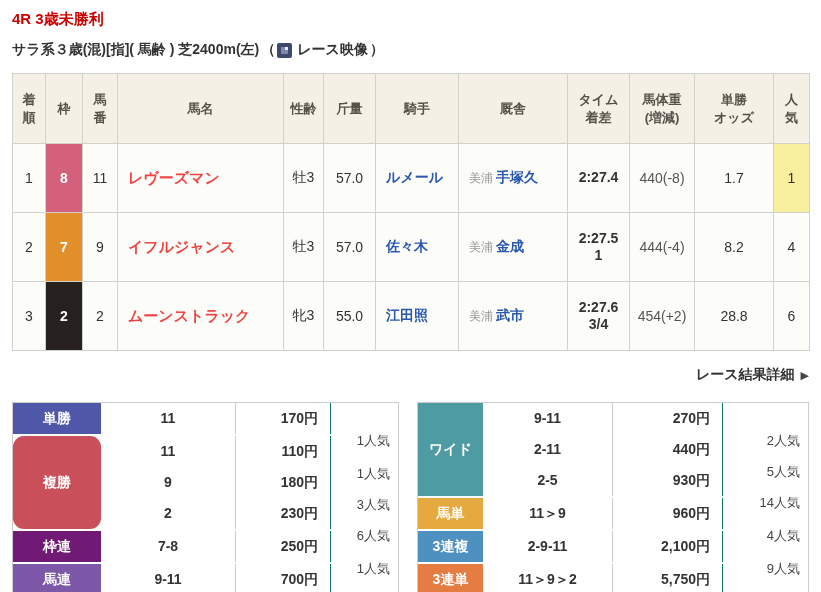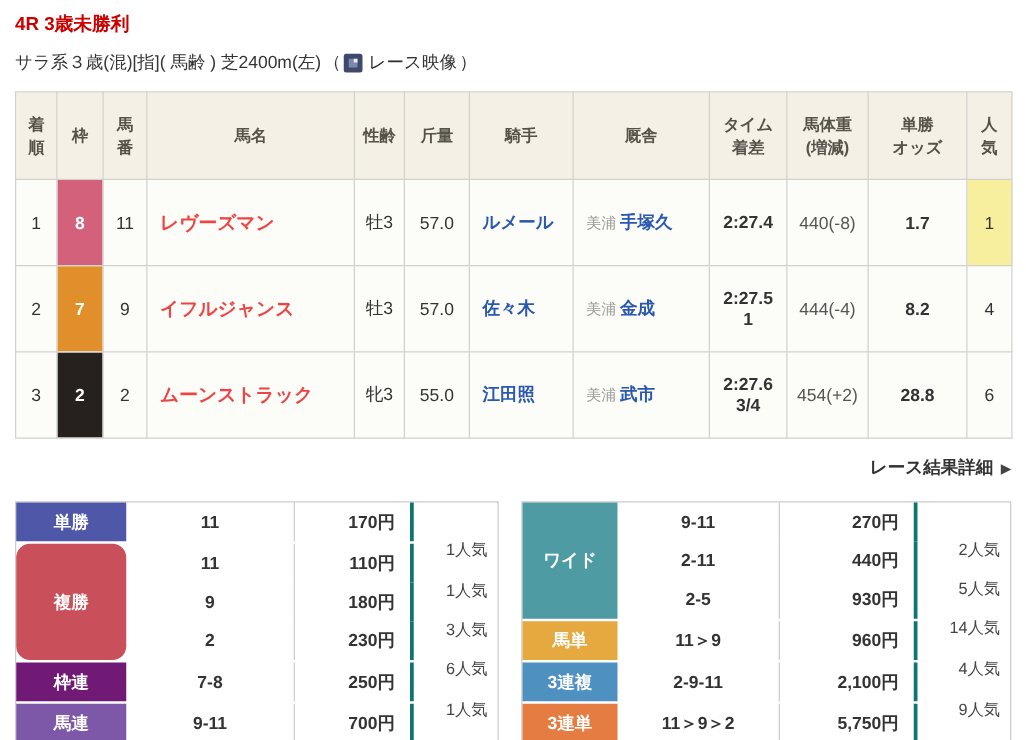--- a/index.html
+++ b/index.html
@@ -1,21 +1,21 @@
 <!DOCTYPE html>
 <html><head>
 <meta charset="utf-8">
 <style>
   * { box-sizing: border-box; margin: 0; padding: 0; }
   html,body { width: 821px; height: 592px; background:#fff; overflow:hidden; }
   body { font-family: "Liberation Sans", "DejaVu Sans", sans-serif; color:#333; }
   .page { padding: 10px 12px 0 12px; }
 
   .race-title { font-size: 15px; font-weight: bold; color: #cc0000; }
-  .race-sub { margin-top: 12px; font-size: 14px; font-weight: normal; color:#333; display:flex; align-items:center; }
+  .race-sub { margin-top: 12px; font-size: 14px; font-weight: bold; color:#333; display:flex; align-items:center; }
   .race-sub .paren { margin: 0 2px; }
   .video-link { display:inline-flex; align-items:center; gap:5px; color:#333; text-decoration:none; cursor:pointer; }
   .video-icon { width:15px; height:15px; background:#3d4a6b; border-radius:2px; display:inline-flex; align-items:center; justify-content:center; position:relative; }
   .video-icon .vi-in { width:7px; height:7px; background:#7e88ad; display:block; }
   .video-icon .vi-dot { position:absolute; top:4px; right:4px; width:3px; height:3px; background:#e8ecf5; }
 
   table.results { border-collapse: collapse; width: 797px; margin-top: 14px; table-layout: fixed; }
   table.results th, table.results td { border: 1px solid #d2d2cc; }
   table.results th {
     background:#f4f0e6; color:#55524a; font-size:13px; font-weight:bold;
@@ -26,42 +26,42 @@
   td.waku-cell { padding:0; }
   .waku { width:100%; height:68px; display:flex; align-items:center; justify-content:center; color:#fff; font-weight:bold; font-size:14px; }
   td.name-cell { padding-left:10px; }
   a.horse-link { color:#ef4444; font-weight:bold; font-size:15px; text-decoration:none; cursor:pointer; }
   td.jockey-cell, td.stable-cell { padding-left:10px; }
   a.person-link { color:#2a58b0; font-weight:bold; font-size:14px; text-decoration:none; cursor:pointer; }
   .stable-area { color:#9a9a9a; font-size:12px; margin-right:3px; }
   td.time-cell { text-align:center; font-weight:bold; font-size:15px; line-height:1.25; }
   td.time-cell .margin { display:block; }
   td.bw-cell { text-align:center; color:#555; }
-  td.odds-cell { text-align:center; font-weight:bold; }
+  td.odds-cell { text-align:center; font-weight:normal; }
   td.fav-cell { text-align:center; }
 
   .detail-wrap { width:797px; margin-top:14px; text-align:right; }
   .detail-link { color:#333; font-size:14px; font-weight:bold; text-decoration:none; cursor:pointer; }
   .detail-link .chev { font-size:11px; color:#444; margin-left:6px; }
 
   .payouts { margin-top:18px; display:flex; gap:18px; }
   .pay-table { border:1px solid #ccc; background:#fff; }
   .pay-table.left { width:387px; }
   .pay-table.right { width:392px; }
   .pay-group { display:flex; }
   .pay-group + .pay-group { margin-top:2px; }
   .pay-type { color:#fff; font-weight:bold; font-size:14px; display:flex; align-items:center; justify-content:center; flex:0 0 auto; }
   .left .pay-type { width:88px; }
-  .right .pay-type { width:76px; }
+  .right .pay-type { width:65px; }
   .pay-rows { flex:1; display:flex; flex-direction:column; }
   .prow { display:flex; align-items:center; height:31px; }
   .pcomb { text-align:center; font-weight:bold; font-size:14px; border-right:1px solid #ccc; height:31px; line-height:31px; }
   .left .pcomb { width:135px; }
   .right .pcomb { width:130px; }
-  .pamt { text-align:right; font-weight:bold; font-size:14px; padding-right:12px; border-right:3px solid #0f766e; height:31px; line-height:31px; }
+  .pamt { text-align:right; font-weight:bold; font-size:14px; padding-right:12px; border-right:1px solid #0f766e; height:31px; line-height:31px; }
   .left .pamt { width:95px; }
   .right .pamt { width:110px; }
   .pnin { flex:1; text-align:right; font-size:13px; color:#444; padding-right:8px;margin-top:44px; }
 </style>
 </head>
 <body>
 
 <div class="page">
 
   <h1 class="race-title">4R 3歳未勝利</h1>

